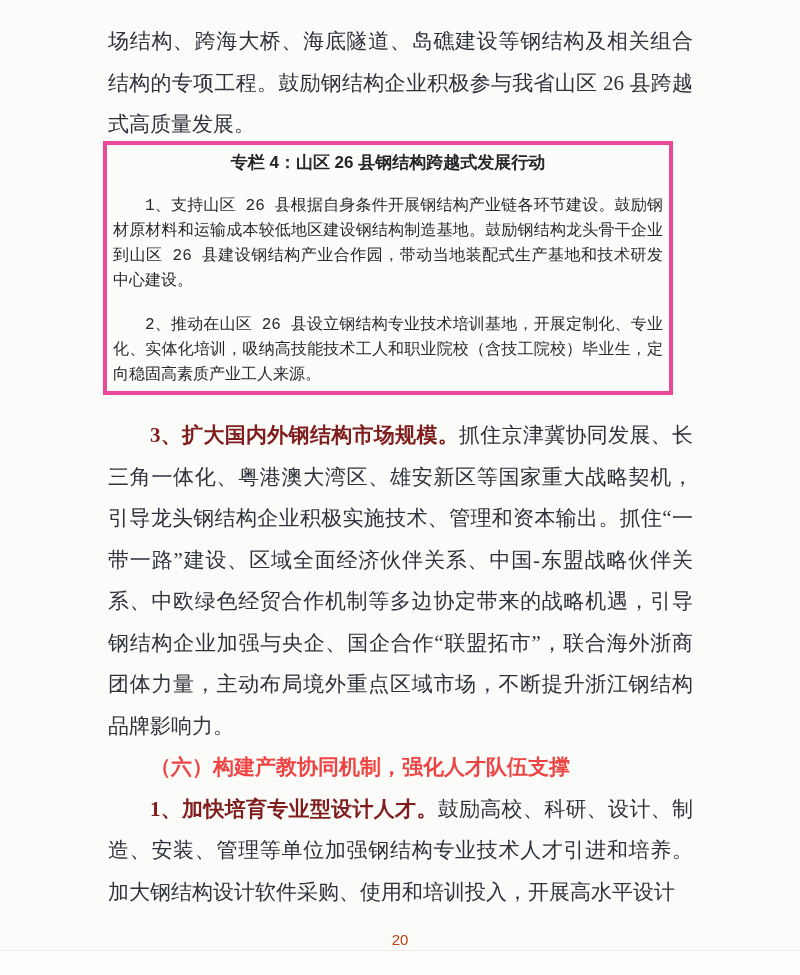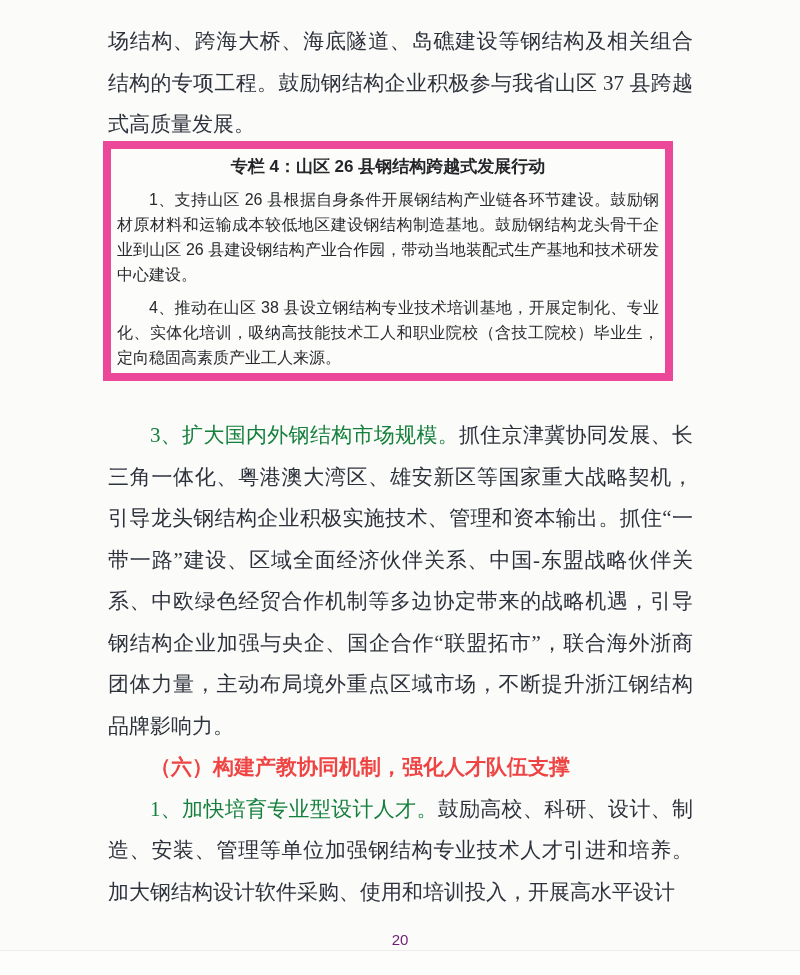--- a/index.html
+++ b/index.html
@@ -27,94 +27,94 @@
     text-align: justify;
     text-justify: inter-ideograph;
   }
   
   .callout {
     position: absolute;
     left: 103px;
     top: 141px;
     width: 570px;
     box-sizing: border-box;
-    border: 8px solid #ec4899;
+    border: 4px solid #ec4899;
     background: #fcfcfa;
     padding: 5px 6px 3px 6px;
   }
   .callout-title {
     text-align: center;
     font-family: "Liberation Sans", sans-serif;
     font-weight: bold;
     font-size: 17px;
     line-height: 25px;
     color: #232529;
   }
   .callout-item {
-    font-family: Liberation Sans, sans-serif;
+    font-family: Liberation Mono, monospace;
     font-size: 16px;
     line-height: 25px;
     color: #27292e;
     text-align: justify;
     text-justify: inter-ideograph;
     text-indent: 2em;
-    margin-top: 8px;
+    margin-top: 19px;
   }
   
   .flow {
     position: absolute;
     left: 108px;
     top: 415px;
     width: 585px;
     font-size: 21px;
     line-height: 41.5px;
     text-align: justify;
     text-justify: inter-ideograph;
   }
   .flow p { margin: 0; text-indent: 2em; }
   .lead-bold {
-    font-weight: normal;
-    color: #15803d;
+    font-weight: bold;
+    color: #7f1d1d;
   }
   .section-heading {
     font-weight: bold;
     color: #ef4444;
   }
   .page-number {
     position: absolute;
     top: 931px;
     left: 0;
     width: 100%;
     text-align: center;
     font-family: "Liberation Sans", sans-serif;
     font-size: 15px;
-    color: #701a75;
+    color: #c2410c;
   }
   
   .scan-edge {
     position: absolute;
     left: 0;
     top: 950px;
     width: 100%;
     height: 25px;
     border-top: 1px solid #f0eeea;
     background: #fdfdfc;
   }
 </style>
 </head>
 <body>
 
 <div class="page">
 
-  <div class="para-top">场结构、跨海大桥、海底隧道、岛礁建设等钢结构及相关组合结构的专项工程。鼓励钢结构企业积极参与我省山区 37 县跨越式高质量发展。</div>
+  <div class="para-top">场结构、跨海大桥、海底隧道、岛礁建设等钢结构及相关组合结构的专项工程。鼓励钢结构企业积极参与我省山区 26 县跨越式高质量发展。</div>
 
   <div class="callout">
     <div class="callout-title">专栏 4：山区 26 县钢结构跨越式发展行动</div>
     <div class="callout-item">1、支持山区 26 县根据自身条件开展钢结构产业链各环节建设。鼓励钢材原材料和运输成本较低地区建设钢结构制造基地。鼓励钢结构龙头骨干企业到山区 26 县建设钢结构产业合作园，带动当地装配式生产基地和技术研发中心建设。</div>
-    <div class="callout-item">4、推动在山区 38 县设立钢结构专业技术培训基地，开展定制化、专业化、实体化培训，吸纳高技能技术工人和职业院校（含技工院校）毕业生，定向稳固高素质产业工人来源。</div>
+    <div class="callout-item">2、推动在山区 26 县设立钢结构专业技术培训基地，开展定制化、专业化、实体化培训，吸纳高技能技术工人和职业院校（含技工院校）毕业生，定向稳固高素质产业工人来源。</div>
   </div>
 
   <div class="flow">
     <p><span class="lead-bold">3、扩大国内外钢结构市场规模。</span><span>抓住京津冀协同发展、长三角一体化、粤港澳大湾区、雄安新区等国家重大战略契机，引导龙头钢结构企业积极实施技术、管理和资本输出。抓住“一带一路”建设、区域全面经济伙伴关系、中国-东盟战略伙伴关系、中欧绿色经贸合作机制等多边协定带来的战略机遇，引导钢结构企业加强与央企、国企合作“联盟拓市”，联合海外浙商团体力量，主动布局境外重点区域市场，不断提升浙江钢结构品牌影响力。</span></p>
     <p class="section-heading">（六）构建产教协同机制，强化人才队伍支撑</p>
     <p><span class="lead-bold">1、加快培育专业型设计人才。</span><span>鼓励高校、科研、设计、制造、安装、管理等单位加强钢结构专业技术人才引进和培养。加大钢结构设计软件采购、使用和培训投入，开展高水平设计</span></p>
   </div>
 
   <div class="scan-edge"></div>
 

